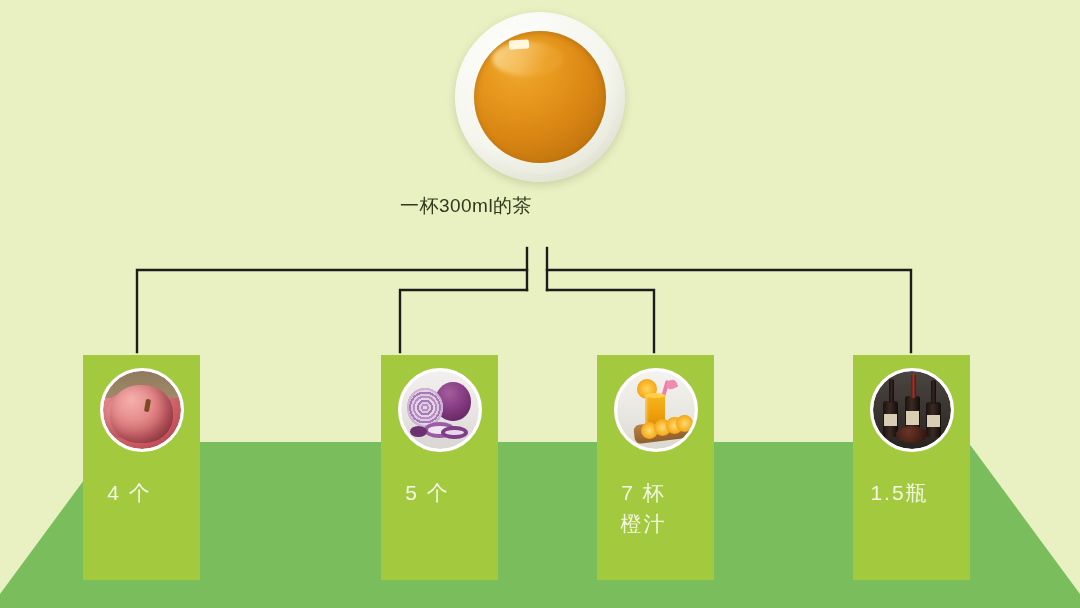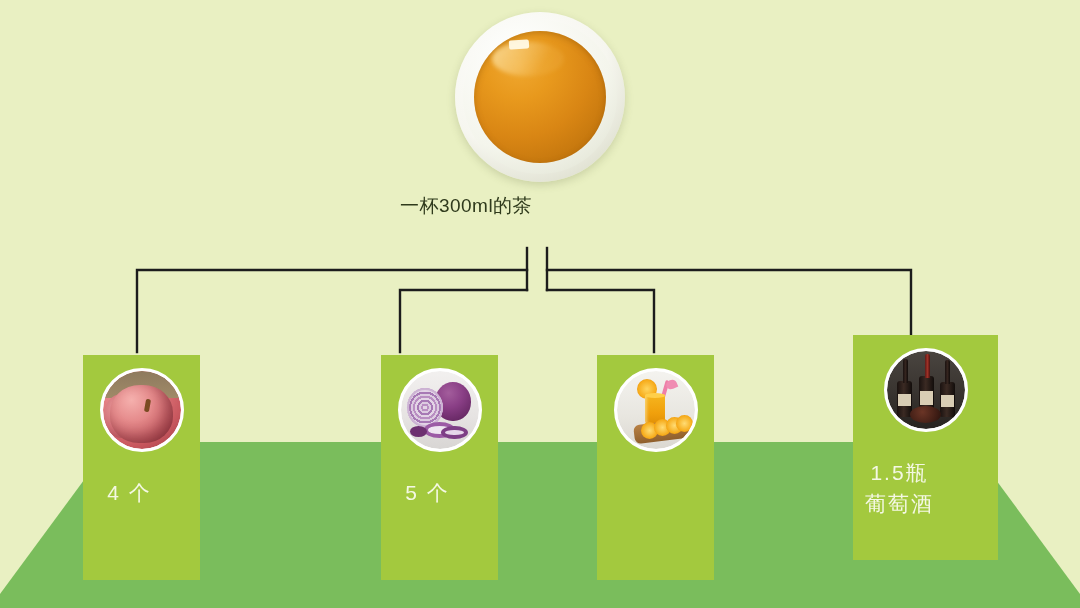--- a/index.html
+++ b/index.html
@@ -410,36 +410,39 @@
         <div class="g-straw2"></div>
         <div class="g-glass"></div>
         <div class="g-juice-top"></div>
         <div class="g-board"></div>
         <div class="g-sl s1"></div>
         <div class="g-sl s2"></div>
         <div class="g-sl s3"></div>
         <div class="g-sl s4"></div>
       </div>
     </div>
-  </div>
-
-  <div class="card" style="left:853px; top:335px; height:225px;padding-left:28px;">
+    <div class="label" style="top:122px;">
+      <span class="qty">7 杯</span>
+      <span class="nm">橙汁</span>
+    </div>
+  </div>
+
+  <div class="card" style="left:853px; top:355px; height:225px;">
     <div class="photo">
       <div class="art art-wine">
         <div class="w-bottle b1">
           <div class="w-label"></div>
         </div>
         <div class="w-bottle b2">
           <div class="w-label"></div>
         </div>
         <div class="w-bottle b3">
           <div class="w-label"></div>
         </div>
         <div class="w-grapes"></div>
       </div>
     </div>
     <div class="label" style="top:122px;">
       <span class="qty">1.5瓶</span>
-      <span class="nm">葡萄酒</span>
     </div>
   </div>
 
 </div>
 
 </body></html>

